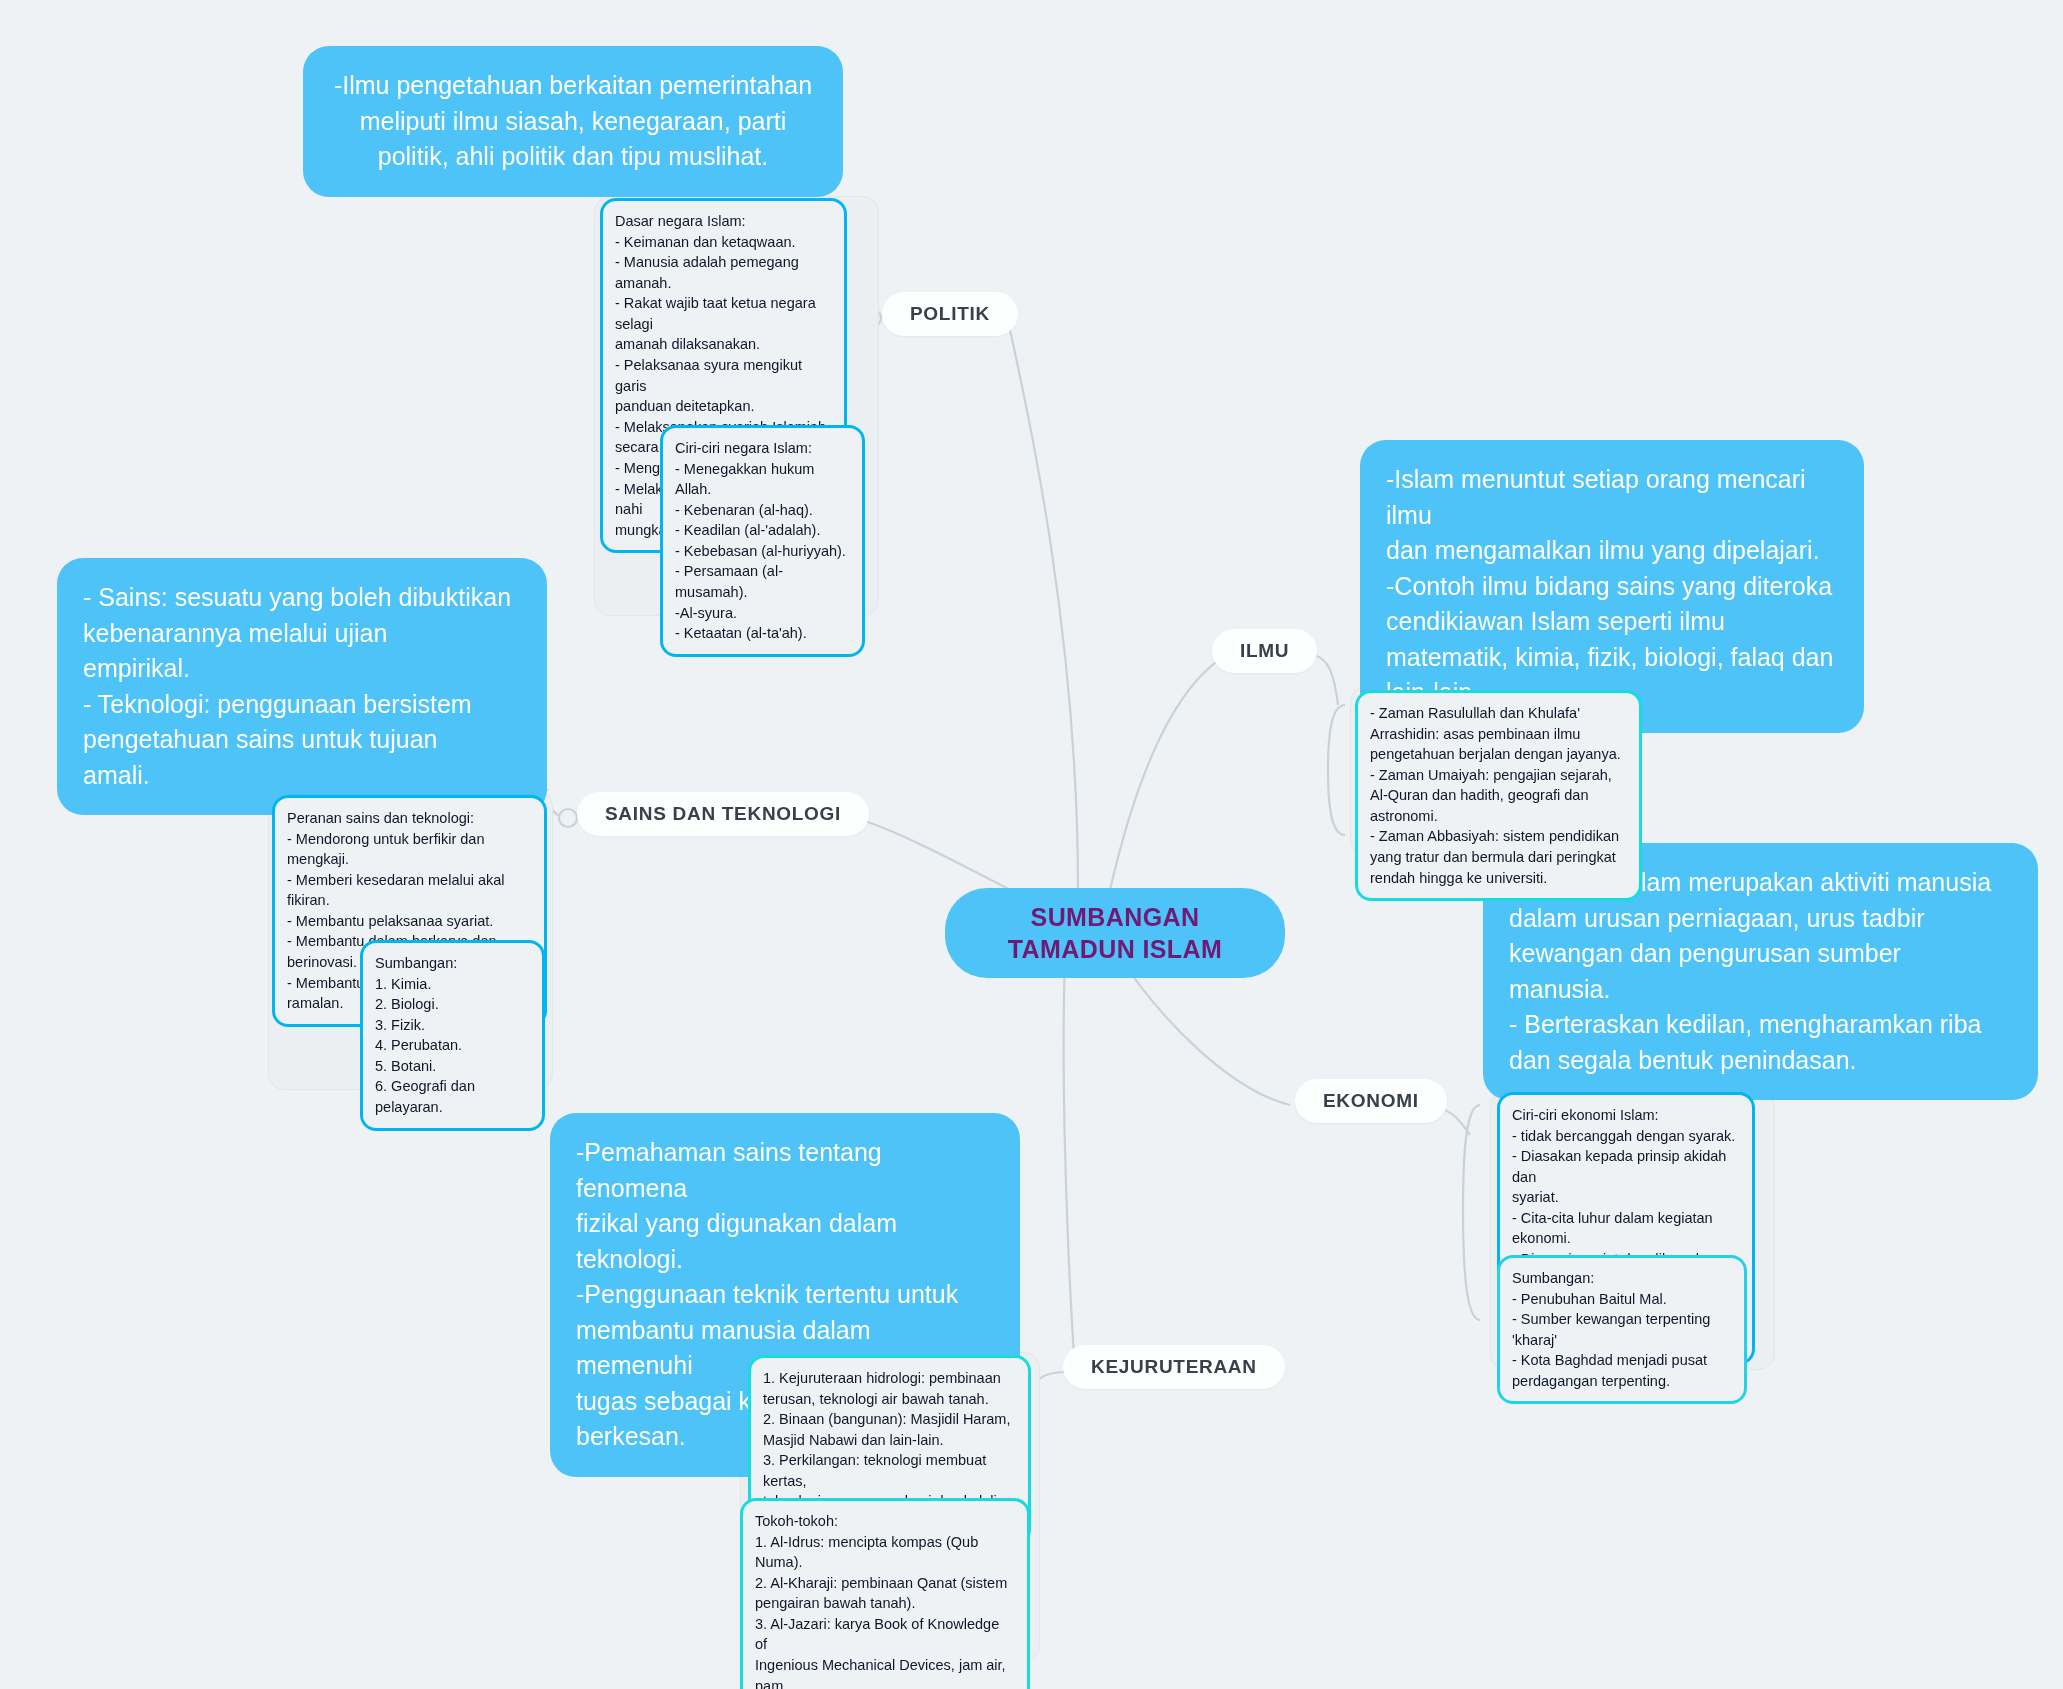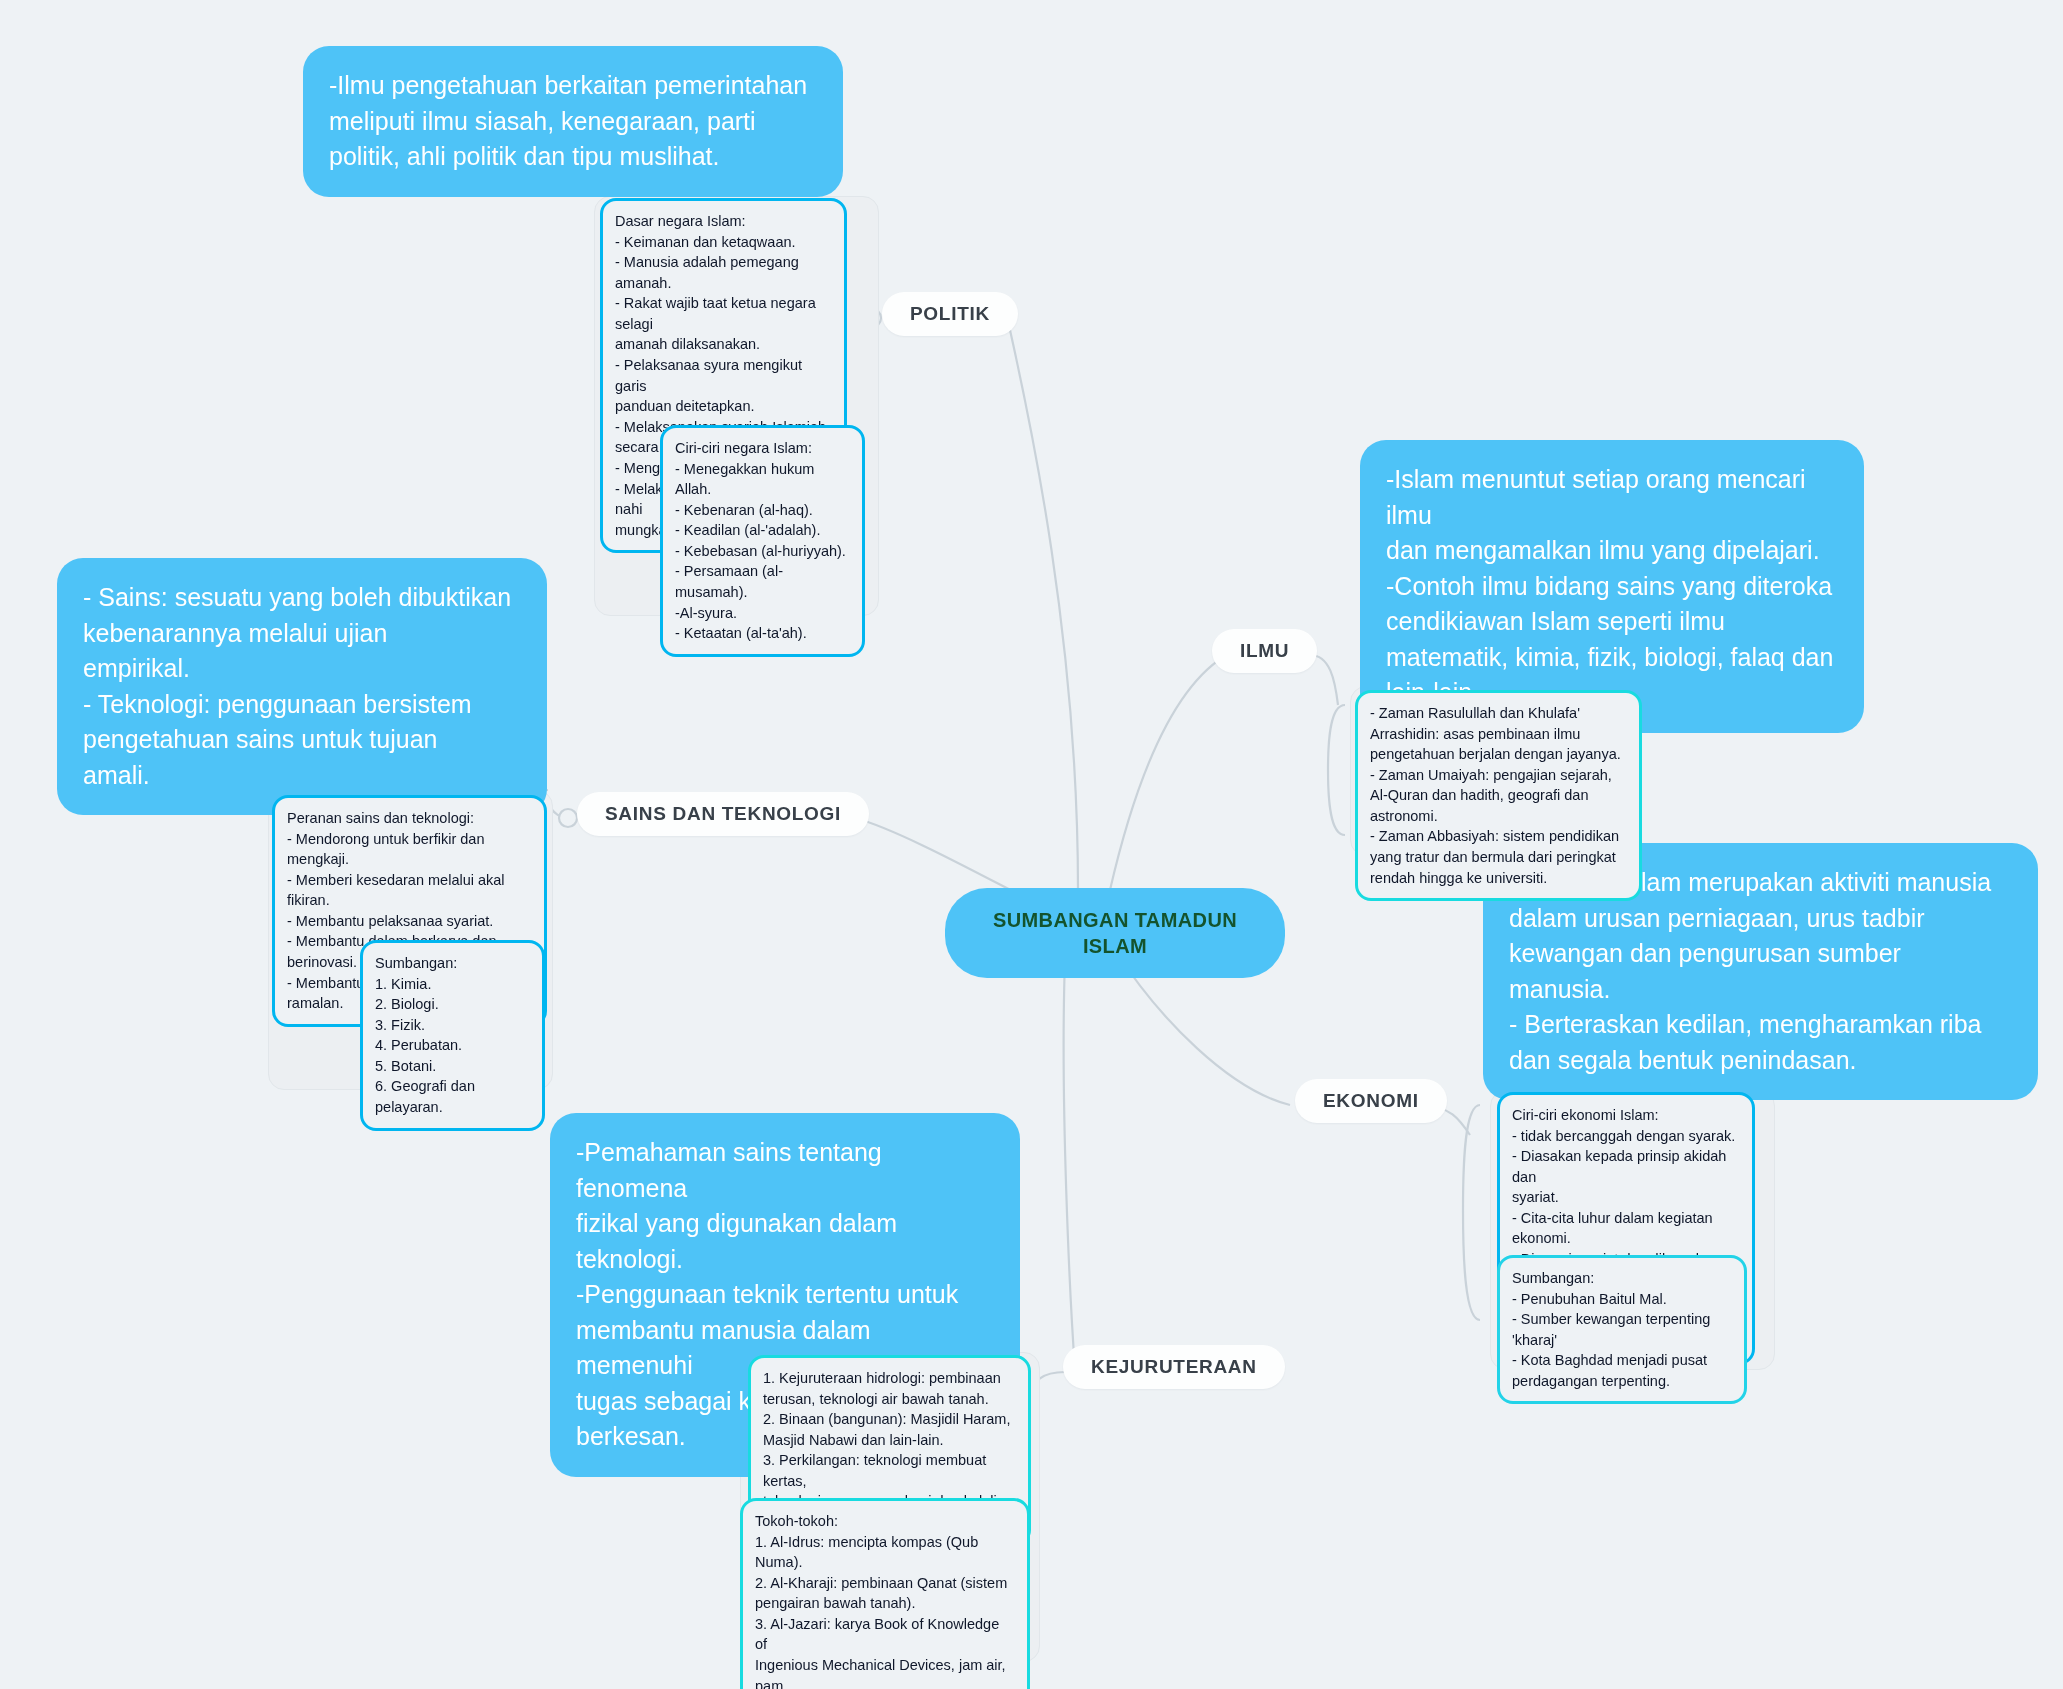--- a/index.html
+++ b/index.html
@@ -20,24 +20,24 @@
     position: absolute;
     left: 0; top: 0;
     width: 2063px; height: 1689px;
     pointer-events: none;
   }
 
   
   .root-node {
     position: absolute;
     background: #4ec3f7;
-    color: #14532d;
+    color: #701a75;
     border-radius: 42px;
     font-weight: bold;
-    font-size: 20px;
+    font-size: 25px;
     letter-spacing: 0.4px;
     line-height: 1.3;
     display: flex;
     align-items: center;
     justify-content: center;
     text-align: center;
     padding: 18px 26px;
   }
 
   
@@ -133,21 +133,21 @@
       <circle cx="872" cy="318" r="9"></circle>
     </g>
   </svg>
 
   <div class="plate" style="left:594px; top:196px; width:285px; height:420px;"></div>
   <div class="plate" style="left:268px; top:790px; width:285px; height:300px;"></div>
   <div class="plate" style="left:1350px; top:686px; width:285px; height:170px;"></div>
   <div class="plate" style="left:1490px; top:1090px; width:285px; height:280px;"></div>
   <div class="plate" style="left:740px; top:1352px; width:300px; height:310px;"></div>
 
-  <div class="callout" style="left:303px; top:46px; width:540px;">-Ilmu pengetahuan berkaitan pemerintahan
+  <div class="callout" style="left:303px; top:46px; width:540px;text-align:center;">-Ilmu pengetahuan berkaitan pemerintahan
 meliputi ilmu siasah, kenegaraan, parti
 politik, ahli politik dan tipu muslihat.</div>
 
   <div class="callout" style="left:57px; top:558px; width:490px;">- Sains: sesuatu yang boleh dibuktikan
    kebenarannya melalui ujian
    empirikal.
 - Teknologi: penggunaan bersistem
    pengetahuan sains untuk tujuan
    amali.</div>
 

